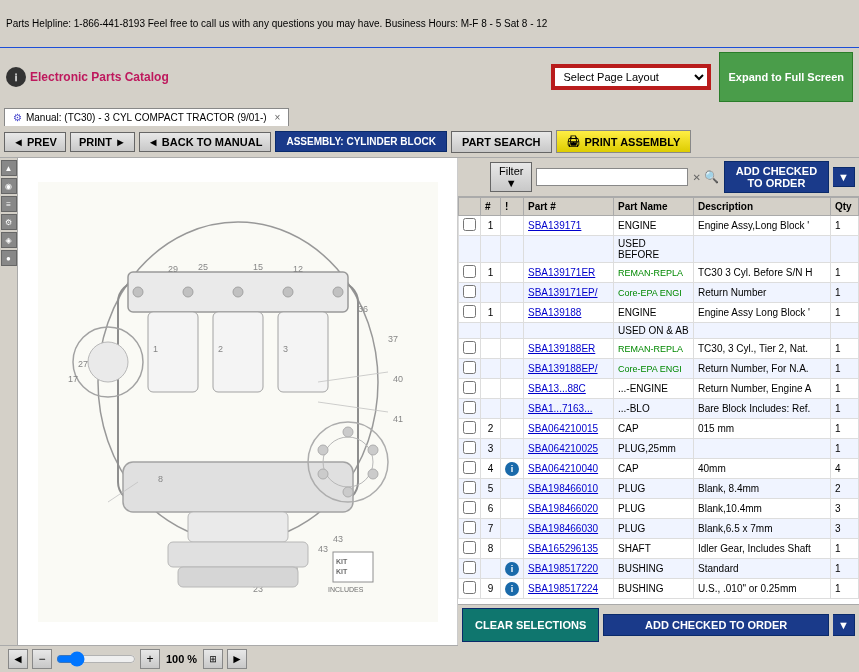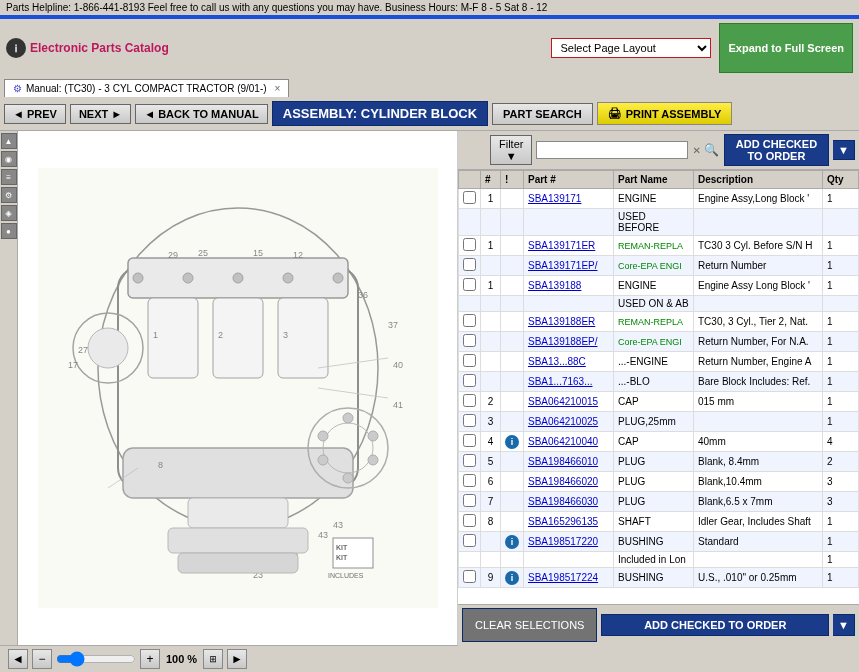--- a/index.html
+++ b/index.html
@@ -1,24 +1,24 @@
 <!DOCTYPE html>
 <html><head>
   <meta charset="utf-8">
   <style>
     * { margin: 0; padding: 0; box-sizing: border-box; }
     body { font-family: Arial, sans-serif; font-size: 11px; background: #d4d0c8; width: 859px; height: 672px; overflow: hidden; }
 
     
     #top-bar {
       background: #d4d0c8;
-      padding: 2px 6px;
+      padding: 18px 6px;
       font-size: 10px;
       color: #000;
-      border-bottom: 4px solid #1d4ed8;
+      border-bottom: 1px solid #1d4ed8;
     }
 
     
     #header-row {
       display: flex;
       align-items: center;
       background: #d4d0c8;
       padding: 4px 6px;
       gap: 8px;
     }
@@ -32,21 +32,21 @@
       width: 20px; height: 20px;
       background: #333;
       border-radius: 50%;
       display: flex; align-items: center; justify-content: center;
       color: #fff; font-size: 10px; font-weight: bold;
     }
     #app-title {
       font-size: 12px; font-weight: bold; color: #be185d;
     }
     #page-layout-select {
-      border: 1px solid #b91c1c;
+      border: 4px solid #b91c1c;
       padding: 2px 4px;
       font-size: 11px;
       background: #fff;
       width: 160px;
     }
     #expand-btn {
       background: #4a9d4a;
       color: #fff;
       border: 1px solid #2a7d2a;
       padding: 18px 8px;
@@ -110,21 +110,21 @@
       padding: 3px 8px;
       border: 1px solid #666;
       background: linear-gradient(to bottom, #e8e8e8, #c8c8c8);
       font-size: 11px; font-weight: bold;
       cursor: pointer; color: #000;
     }
     #assembly-label {
       background: #1a3a8a;
       color: #fff;
       padding: 4px 10px;
-      font-size: 13px;
+      font-size: 10px;
       font-weight: bold;
       border: 1px solid #0a2a6a;
     }
     #part-search-btn {
       padding: 4px 10px;
       border: 1px solid #666;
       background: linear-gradient(to bottom, #e8e8e8, #c8c8c8);
       font-size: 11px; font-weight: bold;
       cursor: pointer; color: #000;
     }
@@ -299,26 +299,26 @@
     
     #bottom-bar {
       display: flex;
       align-items: center;
       padding: 3px 4px;
       background: #d4d0c8;
       border-top: 1px solid #aaa;
       gap: 4px;
     }
     #clear-selections-btn {
-      background: #737373;
+      background: #0f766e;
       color: #fff;
       border: 1px solid #0a2a6a;
       padding: 10px 12px;
       font-size: 11px;
-      font-weight: normal;
+      font-weight: bold;
       cursor: pointer;
     }
     #add-checked-btn-bottom {
       background: #1a3a8a;
       color: #fff;
       border: 1px solid #0a2a6a;
       padding: 4px 8px;
       font-size: 11px;
       font-weight: bold;
       cursor: pointer;
@@ -389,21 +389,21 @@
   <div id="tab-bar">
     <div id="manual-tab">
       <span class="tab-icon">⚙</span>
       <span>Manual: (TC30) - 3 CYL COMPACT TRACTOR (9/01-)</span>
       <span id="tab-close">×</span>
     </div>
   </div>
 
   <div id="toolbar">
     <button class="nav-btn">◄ PREV</button>
-    <button class="nav-btn">NEXT ►</button>
+    <button class="nav-btn">PRINT ►</button>
     <button id="back-to-manual-btn">◄ BACK TO MANUAL</button>
     <div id="assembly-label">ASSEMBLY: CYLINDER BLOCK</div>
     <button id="part-search-btn">PART SEARCH</button>
     <button id="print-assembly-btn">
       <span>🖨</span>
       <span>PRINT ASSEMBLY</span>
     </button>
   </div>
 
   <div id="main-content" style="display:flex; flex:1; overflow:hidden;">
@@ -512,21 +512,21 @@
       <div id="parts-table-container">
         <table id="parts-table">
           <thead>
             <tr>
               <th style="width:18px;"></th>
               <th style="width:20px;">#</th>
               <th style="width:16px;">!</th>
               <th style="width:90px;">Part #</th>
               <th style="width:80px;">Part Name</th>
               <th>Description</th>
-              <th style="width:36px;margin-left:48px;">Qty</th>
+              <th style="width:28px;margin-left:48px;">Qty</th>
             </tr>
           </thead>
           <tbody id="parts-tbody">
           <tr>
                 <td class="checkbox-cell"><input type="checkbox" style=""></td>
                 <td class="num-cell">1</td>
                 <td style="text-align: center;"></td>
                 <td><span class="part-link">SBA139171</span></td>
                 <td>ENGINE</td>
                 <td class="desc-cell">Engine Assy,Long Block '</td>
@@ -676,29 +676,20 @@
                 <td class="desc-cell">Idler Gear, Includes Shaft</td>
                 <td>1</td>
               </tr>
               <tr>
                 <td class="checkbox-cell"><input type="checkbox" style=""></td>
                 <td class="num-cell"></td>
                 <td style="text-align: center;"><span class="info-icon">i</span></td>
                 <td><span class="part-link">SBA198517220</span></td>
                 <td>BUSHING</td>
                 <td class="desc-cell">Standard</td>
-                <td>1</td>
-              </tr>
-              <tr>
-                <td class="checkbox-cell"></td>
-                <td class="num-cell"></td>
-                <td style="text-align: center;"></td>
-                <td></td>
-                <td>Included in Lon</td>
-                <td class="desc-cell"></td>
                 <td>1</td>
               </tr>
               <tr>
                 <td class="checkbox-cell"><input type="checkbox" style=""></td>
                 <td class="num-cell">9</td>
                 <td style="text-align: center;"><span class="info-icon">i</span></td>
                 <td><span class="part-link">SBA198517224</span></td>
                 <td>BUSHING</td>
                 <td class="desc-cell">U.S., .010" or 0.25mm</td>
                 <td>1</td>

